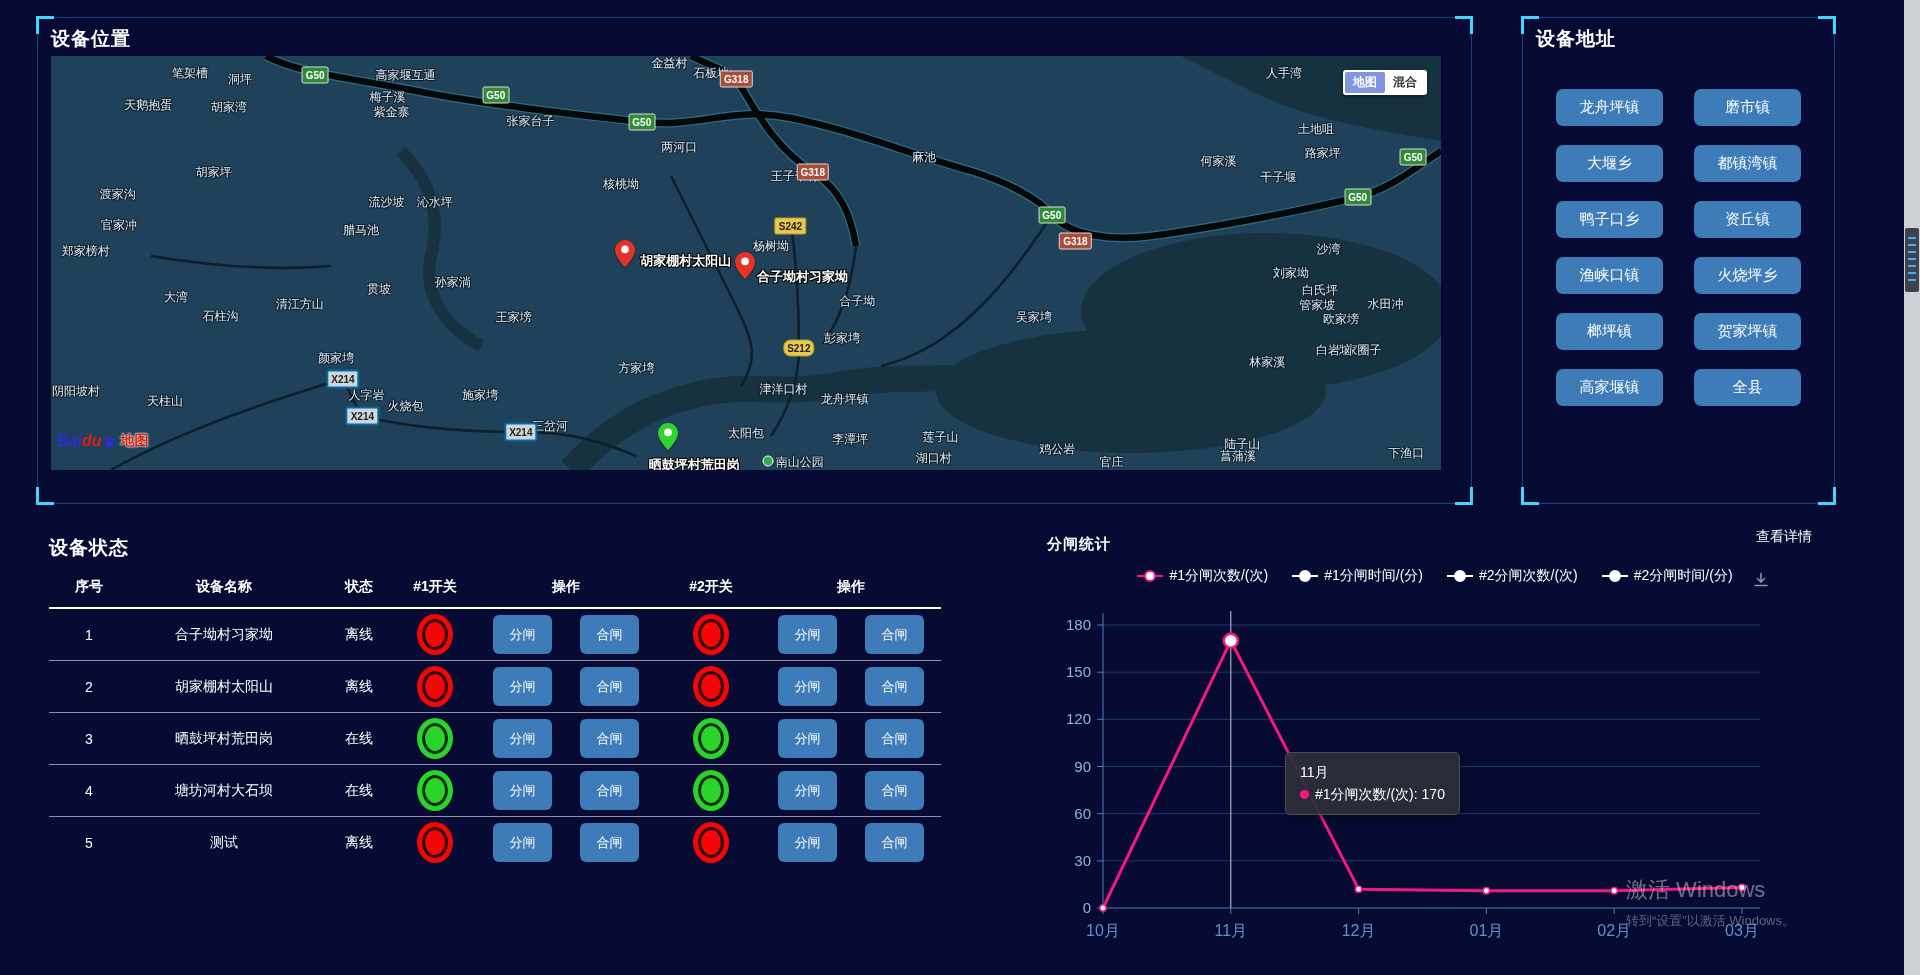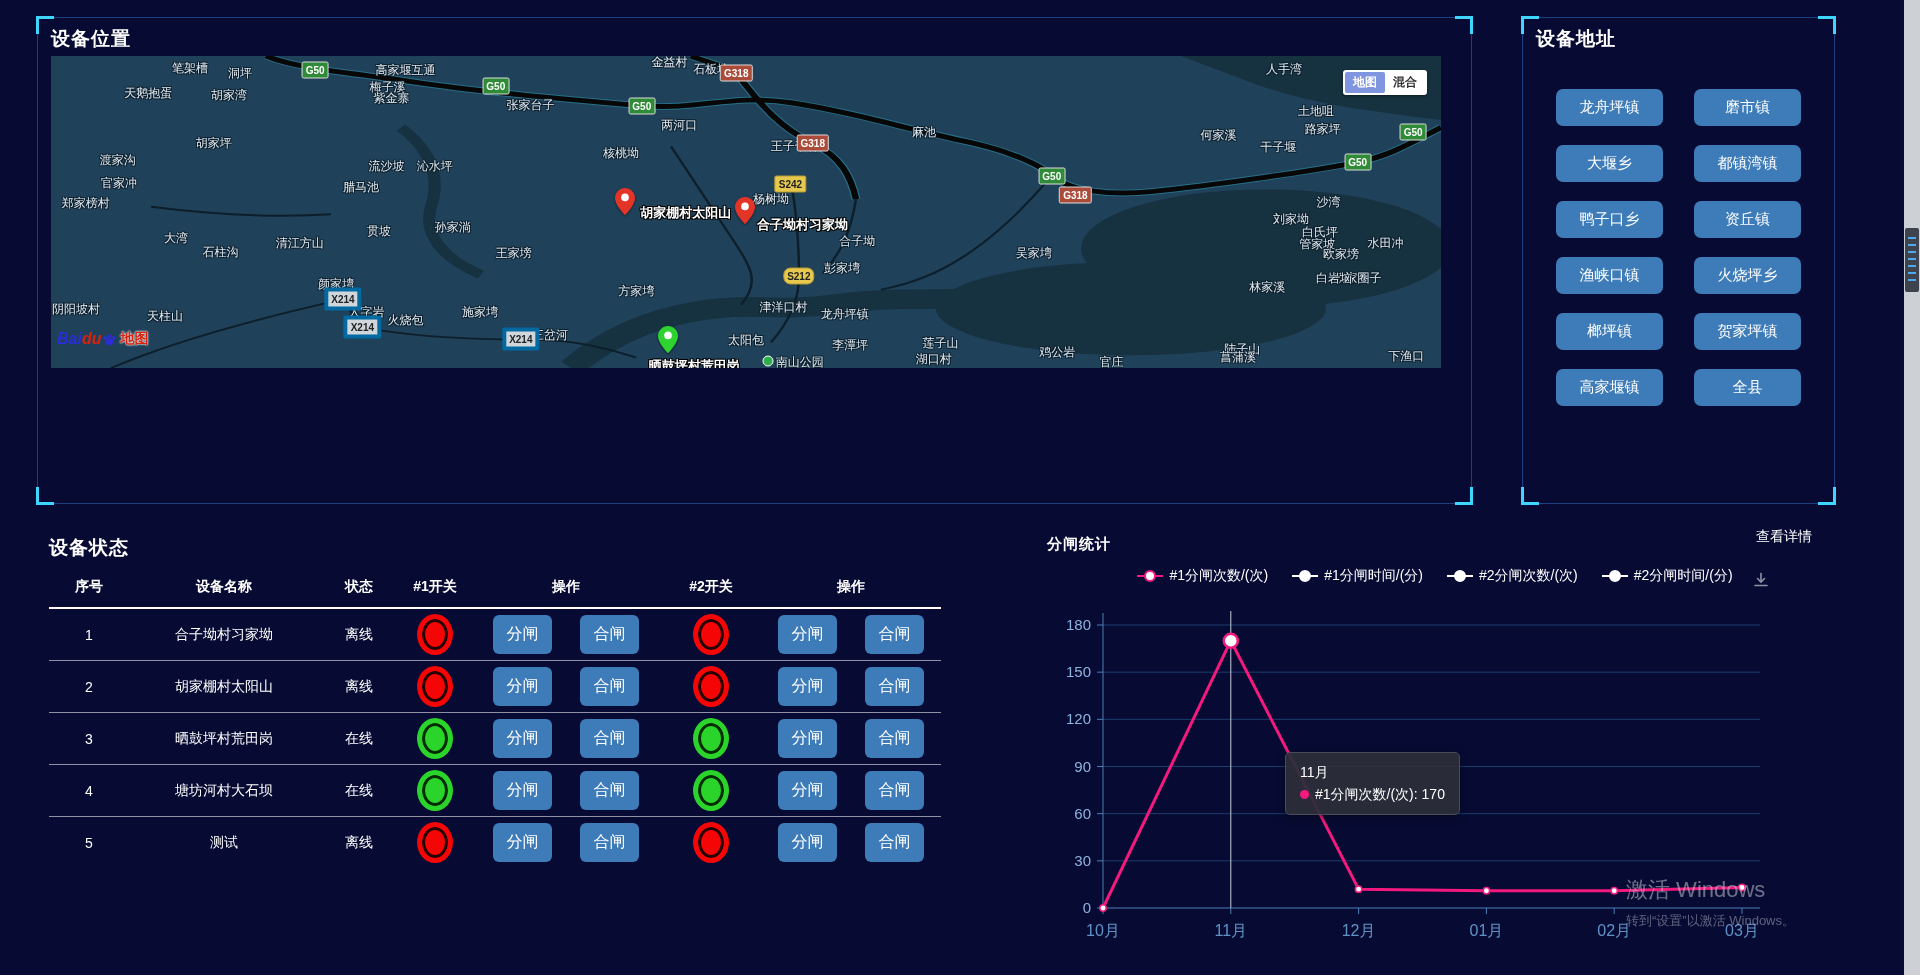--- a/index.html
+++ b/index.html
@@ -7,31 +7,31 @@
        font-family:"Liberation Sans",sans-serif;color:#fff;}
   .panel{position:absolute;border:1px solid #1c4080;}
   .corner{position:absolute;width:15px;height:15px;border:3px solid #3ed6ff;z-index:5;}
   .corner.tl{top:-2px;left:-2px;border-right:none;border-bottom:none;}
   .corner.tr{top:-2px;right:-2px;border-left:none;border-bottom:none;}
   .corner.bl{bottom:-2px;left:-2px;border-right:none;border-top:none;}
   .corner.br{bottom:-2px;right:-2px;border-left:none;border-top:none;}
   .panel-title{position:absolute;left:13px;top:8px;font-size:19px;font-weight:bold;letter-spacing:1px;z-index:4;}
   
   #map-panel{left:37px;top:17px;width:1433px;height:485px;}
-  #map{position:absolute;left:13px;top:38px;width:1390px;height:312px;background:#20415a;overflow:hidden;}
+  #map{position:absolute;left:13px;top:38px;width:1390px;height:414px;background:#20415a;overflow:hidden;}
   #map svg.roads{position:absolute;left:0;top:0;width:100%;height:100%;}
   .map-label{position:absolute;transform:translate(-50%,-50%);font-size:12px;color:#e3eaf1;white-space:nowrap;
     text-shadow:-1px -1px 0 #0c1d29,1px -1px 0 #0c1d29,-1px 1px 0 #0c1d29,1px 1px 0 #0c1d29;z-index:2;}
   .park-dot{display:inline-block;width:9px;height:9px;border-radius:50%;background:#2fae4b;border:1px solid #fff;margin-right:2px;vertical-align:-1px;}
   .badge{position:absolute;transform:translate(-50%,-50%);font-size:10px;font-weight:bold;padding:1px 3px;
     border-radius:2px;line-height:1.3;z-index:2;white-space:nowrap;}
   .badge.g{background:#2f8b37;color:#fff;border:1px solid #ddd;}
   .badge.r{background:#ab4b3a;color:#fff;border:1px solid #ddd;}
   .badge.y{background:#e7c84e;color:#222;border:1px solid #b59a30;}
-  .badge.x{background:#cfd6dc;color:#222;border:4px solid #0369a1;}
+  .badge.x{background:#cfd6dc;color:#222;border:2px solid #0369a1;}
   .pin{position:absolute;width:22px;height:29px;transform:translate(-50%,-100%);z-index:3;cursor:pointer;}
   .pin svg{width:100%;height:100%;display:block;filter:drop-shadow(0 1px 1px rgba(0,0,0,.5));}
   .pin-label{position:absolute;font-size:13px;font-weight:600;color:#fff;white-space:nowrap;z-index:3;
     text-shadow:-1px -1px 0 #000,1px -1px 0 #000,-1px 1px 0 #000,1px 1px 0 #000;}
   .map-type{position:absolute;top:14px;right:14px;background:#fff;border-radius:3px;padding:2px;display:flex;
     font-size:12px;z-index:4;box-shadow:0 1px 3px rgba(0,0,0,.45);cursor:pointer;}
   .mt-opt{padding:2px 8px;color:#333;border-radius:2px;font-weight:bold;}
   .mt-opt.active{background:#7f95e0;color:#fff;}
   .baidu-logo{position:absolute;left:6px;bottom:20px;z-index:4;font-size:16px;font-weight:bold;font-style:italic;display:flex;align-items:center;}
   .bd-bai{color:#2c2cd8;}.bd-du{color:#d6220f;}
@@ -47,21 +47,21 @@
   
   #status-section{position:absolute;left:49px;top:535px;width:892px;}
   .section-title{font-size:19px;font-weight:bold;letter-spacing:1px;}
   .tbl-header,.tbl-row{display:grid;grid-template-columns:80px 190px 80px 72px 190px 100px 180px;
     align-items:center;text-align:center;}
   .tbl-header{height:40px;margin-top:6px;border-bottom:2px solid #fff;font-weight:bold;font-size:14px;}
   .tbl-row{height:51px;font-size:14px;border-bottom:1px solid rgba(255,255,255,.55);}
   .tbl-row:last-child{border-bottom:none;}
   .ops{display:flex;justify-content:center;gap:28px;}
   .op-btn{width:59px;height:39px;background:#3e7cb9;border-radius:6px;display:flex;align-items:center;
-    justify-content:center;font-size:16px;cursor:pointer;}
+    justify-content:center;font-size:13px;cursor:pointer;}
   .light{width:26px;height:31px;border-radius:50%;margin:0 auto;}
   .light.red{border:5px solid #f50505;background:#f50505;box-shadow:inset 0 0 0 3px #240000;}
   .light.green{border:5px solid #2bd42b;background:#2bd42b;box-shadow:inset 0 0 0 3px #012b01;}
   
   #stats-section{position:absolute;left:1040px;top:527px;width:790px;height:448px;}
   .stats-title{position:absolute;left:7px;top:8px;font-size:15px;font-weight:bold;letter-spacing:1px;}
   .detail-link{position:absolute;right:18px;top:1px;font-size:14px;cursor:pointer;}
   .legend{position:absolute;left:0;right:0;top:40px;display:flex;justify-content:center;gap:24px;align-items:center;}
   .legend-item{display:flex;align-items:center;gap:6px;font-size:14px;cursor:pointer;}
   .legend-marker{position:relative;width:26px;height:2px;}

